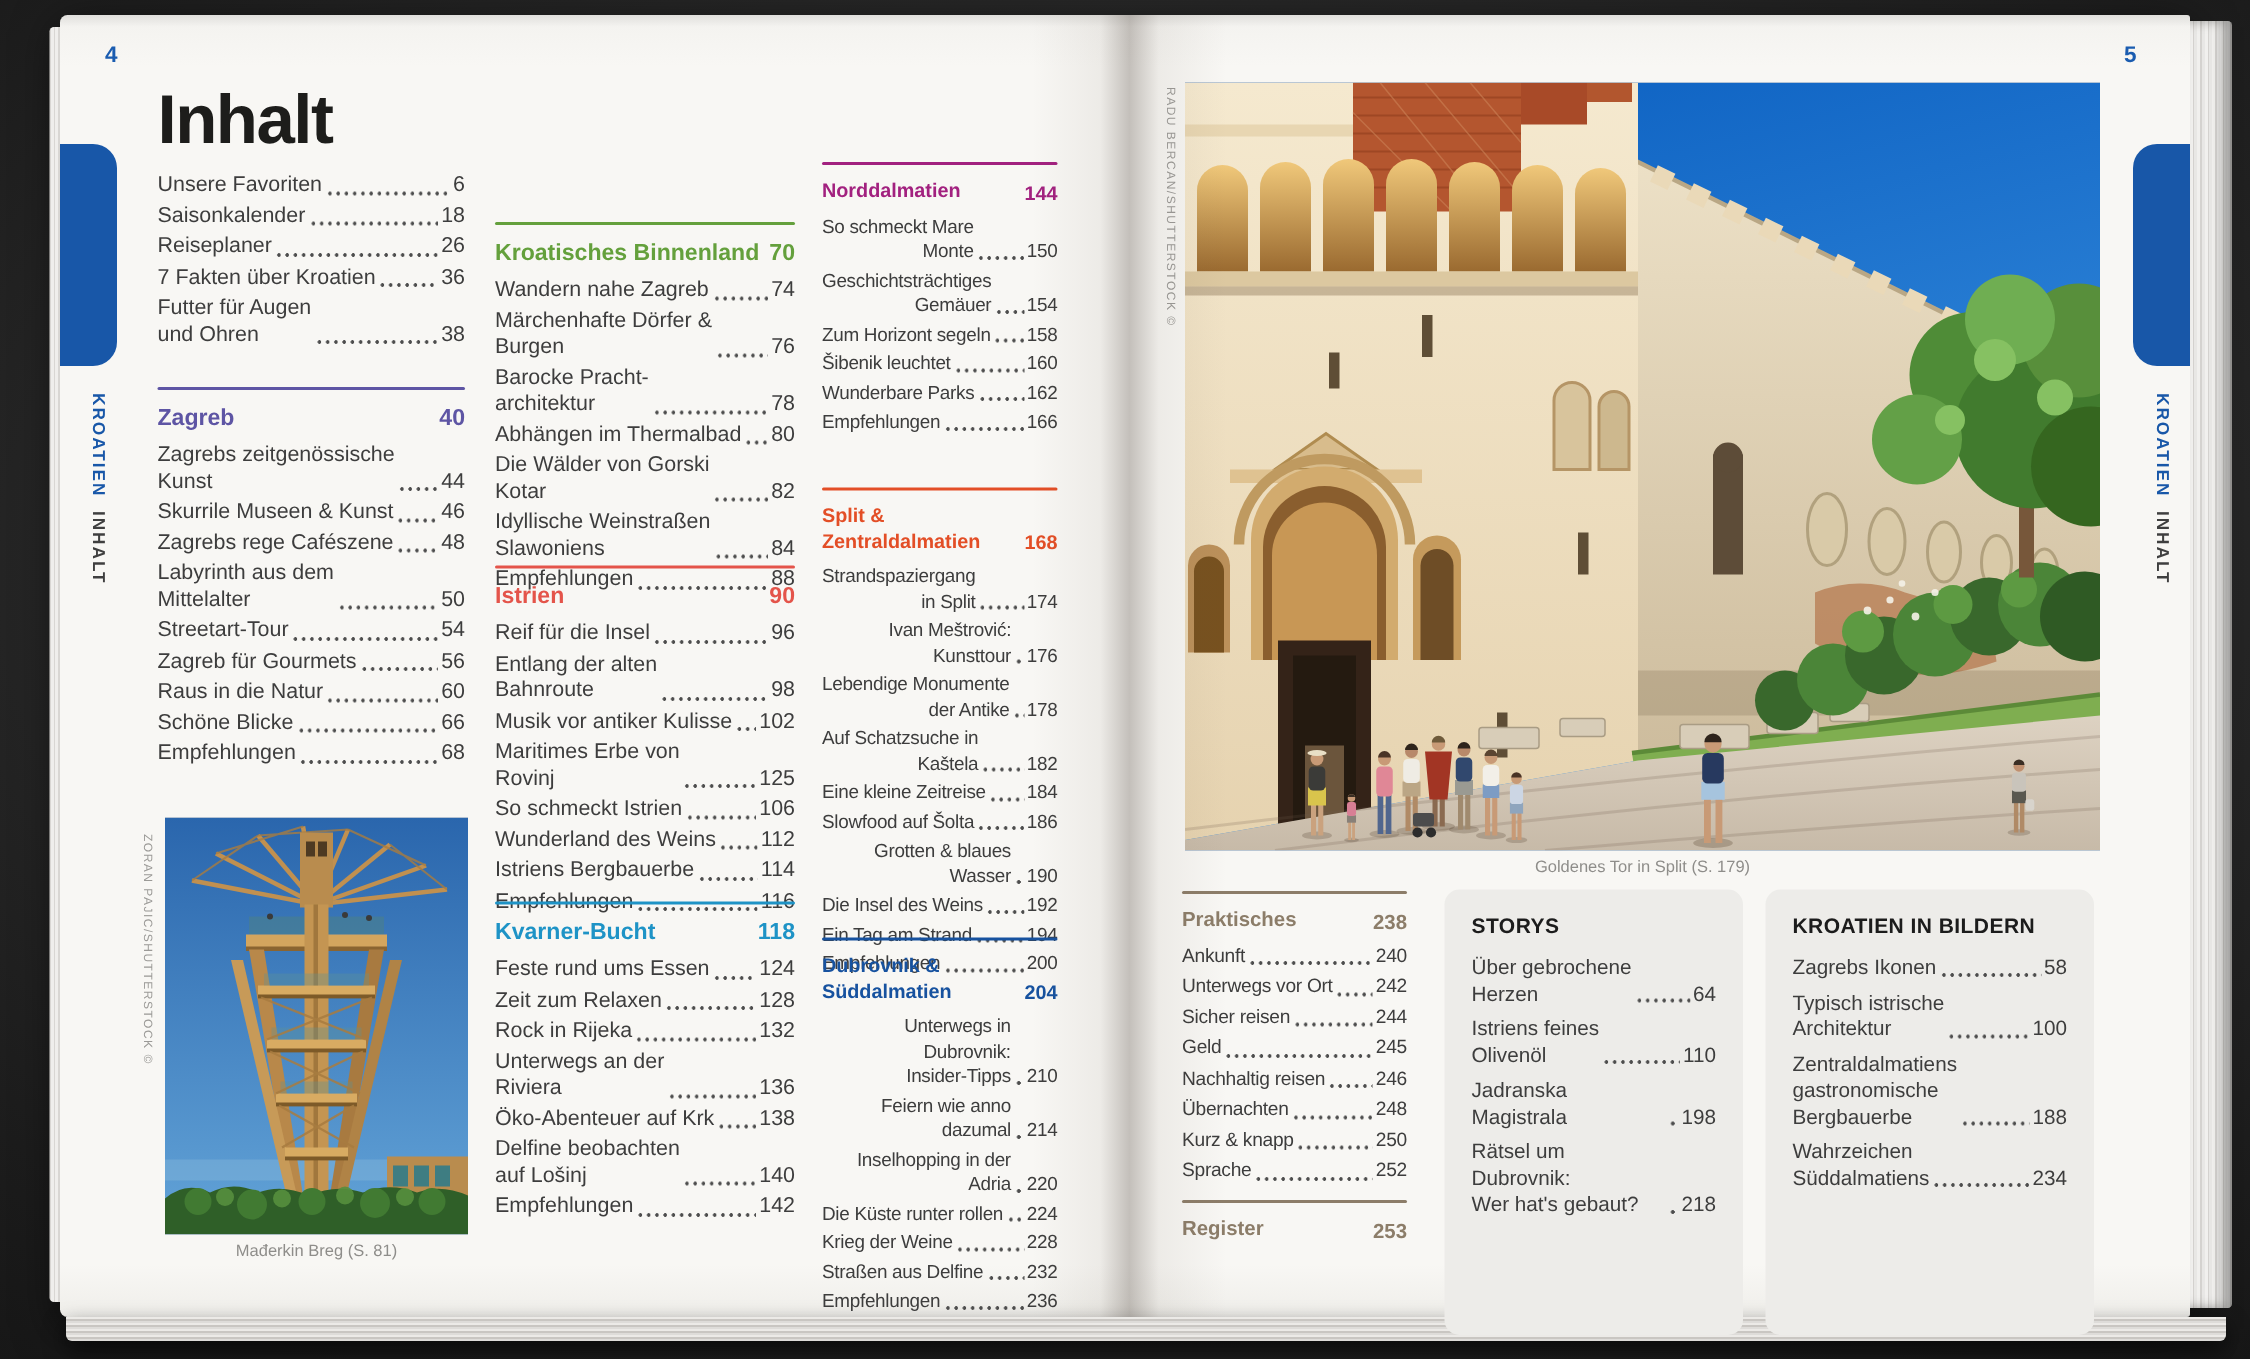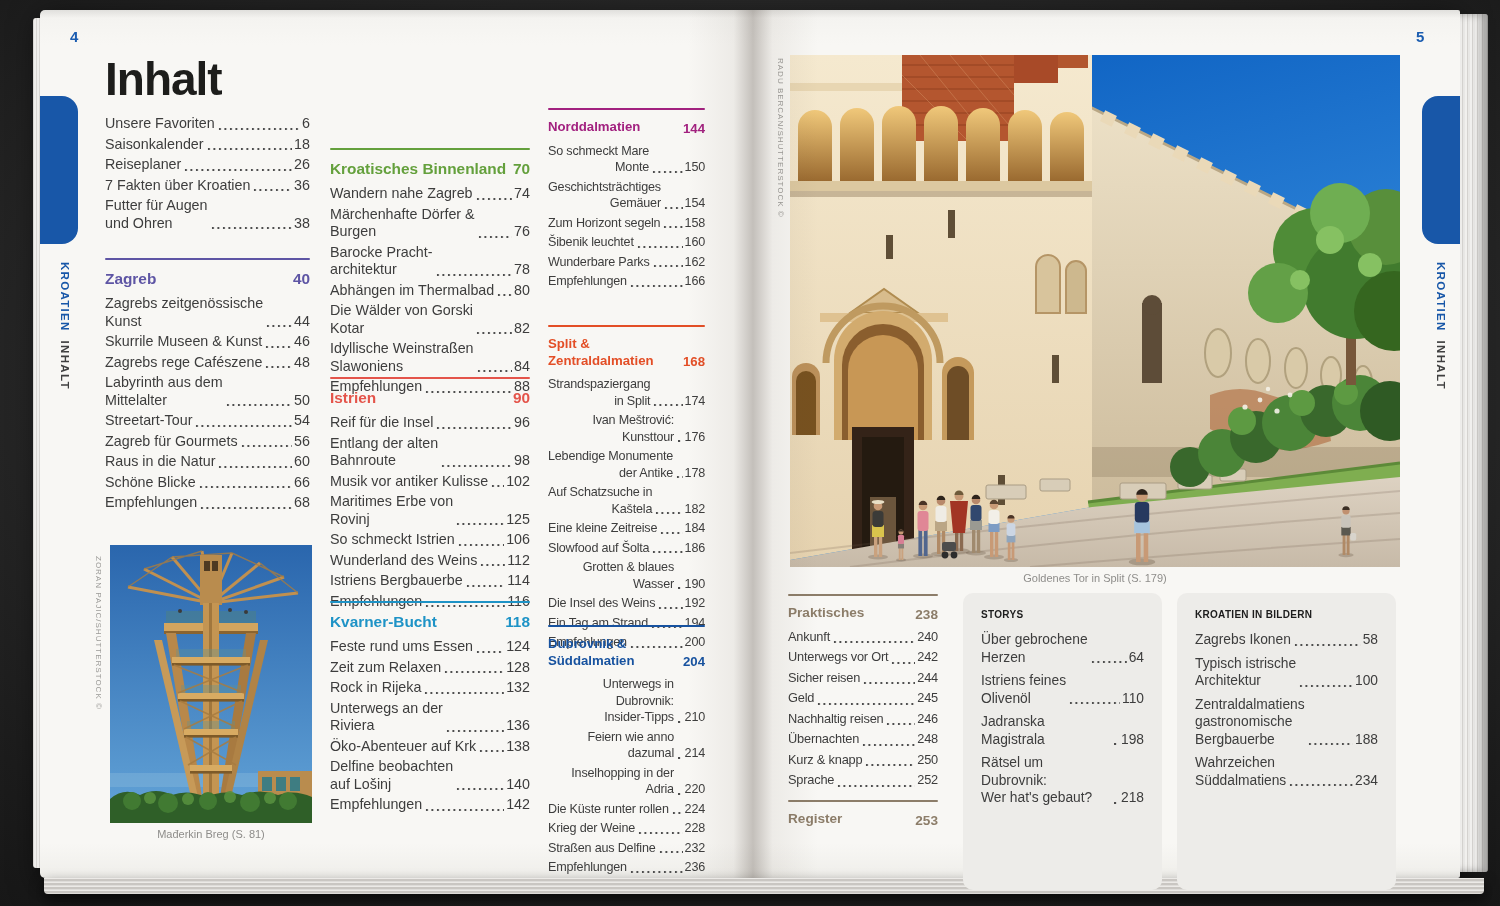--- a/index.html
+++ b/index.html
@@ -44,21 +44,21 @@
   .row .pg{line-height:17.5px;}
   .c1 .row,.c2 .row{font-size:14.3px;}
   .c1 .sec-head,.c2 .sec-head{font-size:15.4px;}
   .c3 .row{font-size:12.6px;letter-spacing:-.2px;text-align:right;}
   .c3 .row .lbl,.c3 .row .pg{line-height:16.5px;}
   .c3 .sec-head{font-size:13.2px;}
   .c4 .row{font-size:12.8px;letter-spacing:-.2px;}
   .c4 .row .lbl,.c4 .row .pg{line-height:16.5px;margin-bottom:1px;}
   .c4 .sec-head{font-size:13.6px;}
   .card{position:absolute;background:#edece9;border-radius:10px;padding:16px 18px;box-sizing:border-box;height:297px;}
-  .card-title{font-size:10px;font-weight:bold;color:#1c1c1c;letter-spacing:.3px;margin-bottom:11px;}
+  .card-title{font-size:14px;font-weight:bold;color:#1c1c1c;letter-spacing:.3px;margin-bottom:11px;}
   .card .row{font-size:13.8px;margin-bottom:6px;}
   .card .row .lbl,.card .row .pg{line-height:17.5px;}
   .photo{position:absolute;overflow:hidden;background:#9ab;}
   .photo svg{display:block;width:100%;height:100%;}
   .caption{position:absolute;font-size:11px;color:#8e8d8a;text-align:center;}
 </style>
 </head>
 <body>
 
 <div class="stage">

